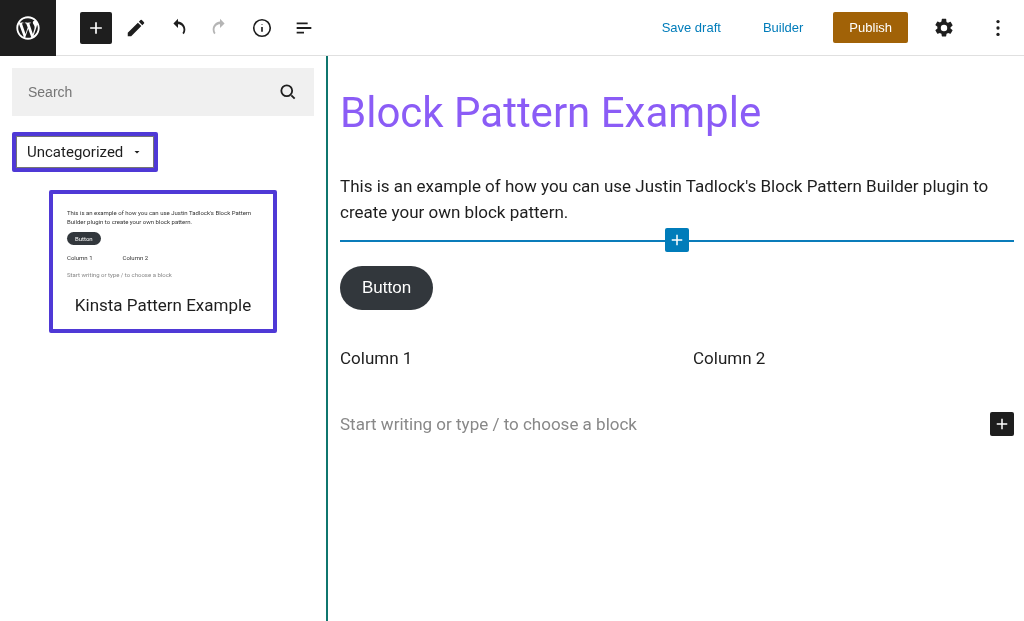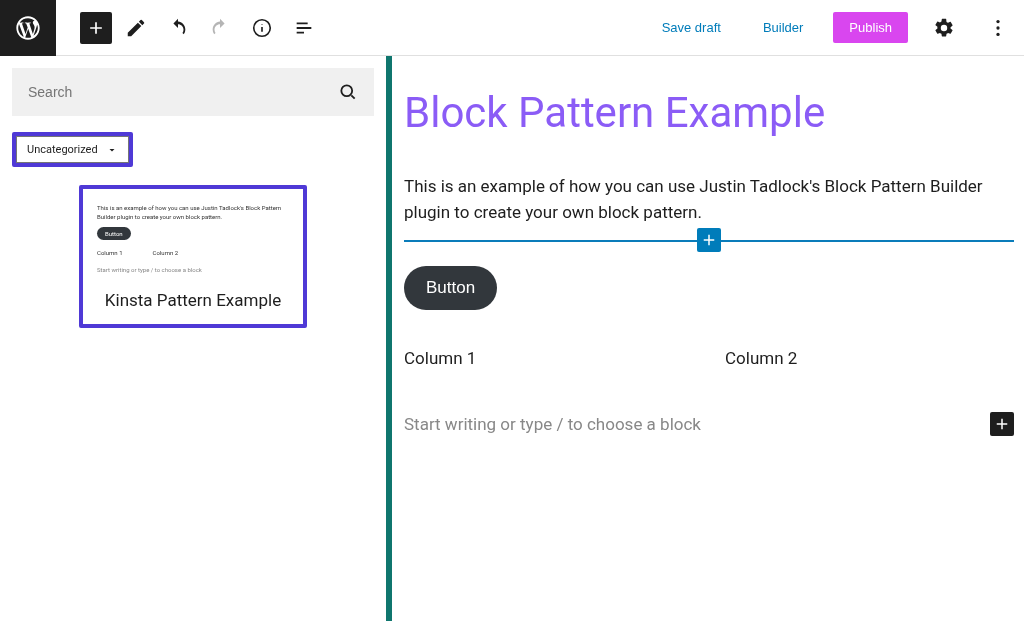--- a/index.html
+++ b/index.html
@@ -8,41 +8,41 @@
     
     .top-toolbar { display: flex; align-items: center; height: 56px; border-bottom: 1px solid #e0e0e0; }
     .wp-logo { width: 56px; height: 56px; background: #1e1e1e; display: flex; align-items: center; justify-content: center; }
     .wp-logo svg { width: 28px; height: 28px; fill: #fff; }
     .add-block { width: 32px; height: 32px; background: #1e1e1e; color: #fff; display: flex; align-items: center; justify-content: center; margin-left: 20px; border-radius: 2px; }
     .toolbar-btn { width: 36px; height: 36px; display: flex; align-items: center; justify-content: center; color: #1e1e1e; }
     .toolbar-btn.disabled { color: #b5b5b5; }
     .toolbar-left { display: flex; align-items: center; gap: 6px; padding-left: 4px; }
     .toolbar-right { margin-left: auto; display: flex; align-items: center; gap: 18px; padding-right: 8px; }
     .link-btn { color: #007cba; background: none; border: none; padding: 8px 12px; font-size: 13px; cursor: pointer; }
-    .publish-btn { background: #d946ef; color: #fff; border: none; padding: 8px 16px; font-size: 13px; cursor: pointer; border-radius: 2px; }
+    .publish-btn { background: #a16207; color: #fff; border: none; padding: 8px 16px; font-size: 13px; cursor: pointer; border-radius: 2px; }
     .icon-btn { width: 36px; height: 36px; display: flex; align-items: center; justify-content: center; background: none; border: none; cursor: pointer; }
 
     
     .body { display: flex; height: calc(100vh - 56px); }
-    .sidebar { width: 392px; border-right: 6px solid #0f766e; padding: 12px; overflow-y: auto; }
+    .sidebar { width: 328px; border-right: 2px solid #0f766e; padding: 12px; overflow-y: auto; }
 
     
     .search-box { background: #f0f0f0; height: 48px; display: flex; align-items: center; padding: 0 16px; }
     .search-box input { background: transparent; border: none; flex: 1; font-size: 14px; color: #555; outline: none; }
     .search-box .search-icon { color: #1e1e1e; }
 
     
     .tabs { display: flex; margin-top: 12px; border-bottom: 1px solid #e0e0e0; }
     .tab { flex: 1; text-align: center; padding: 12px 0; font-size: 14px; color: #1e1e1e; cursor: pointer; }
     .tab.active { border-bottom: 3px solid #007cba; font-weight: 500; }
 
     
     .annot { border: 4px solid #4f39d6; border-radius: 2px; }
     .dropdown-wrap { display: inline-block; margin-top: 16px; margin-left: 0; }
-    .dropdown { border: 1px solid #757575; background: #fff; padding: 6px 10px; font-size: 11px; display: flex; align-items: center; gap: 8px; cursor: pointer; }
+    .dropdown { border: 1px solid #757575; background: #fff; padding: 6px 10px; font-size: 15px; display: flex; align-items: center; gap: 8px; cursor: pointer; }
 
     
     .pattern-card-wrap { margin: 18px auto 0; width: 228px; }
     .pattern-card { background: #fff; padding: 8px; }
     .pattern-thumb { background: #fff; padding: 6px; font-size: 6px; line-height: 1.5; color: #333; }
     .pattern-thumb .p-text { margin-bottom: 6px; }
     .pattern-thumb .p-btn { background: #32373c; color: #fff; border-radius: 10px; padding: 2px 8px; display: inline-block; font-size: 6px; margin-bottom: 8px; }
     .pattern-thumb .p-cols { display: flex; gap: 30px; margin-bottom: 8px; }
     .pattern-thumb .p-placeholder { color: #888; }
     .pattern-caption { text-align: center; font-size: 17px; padding: 10px 0 6px; }

